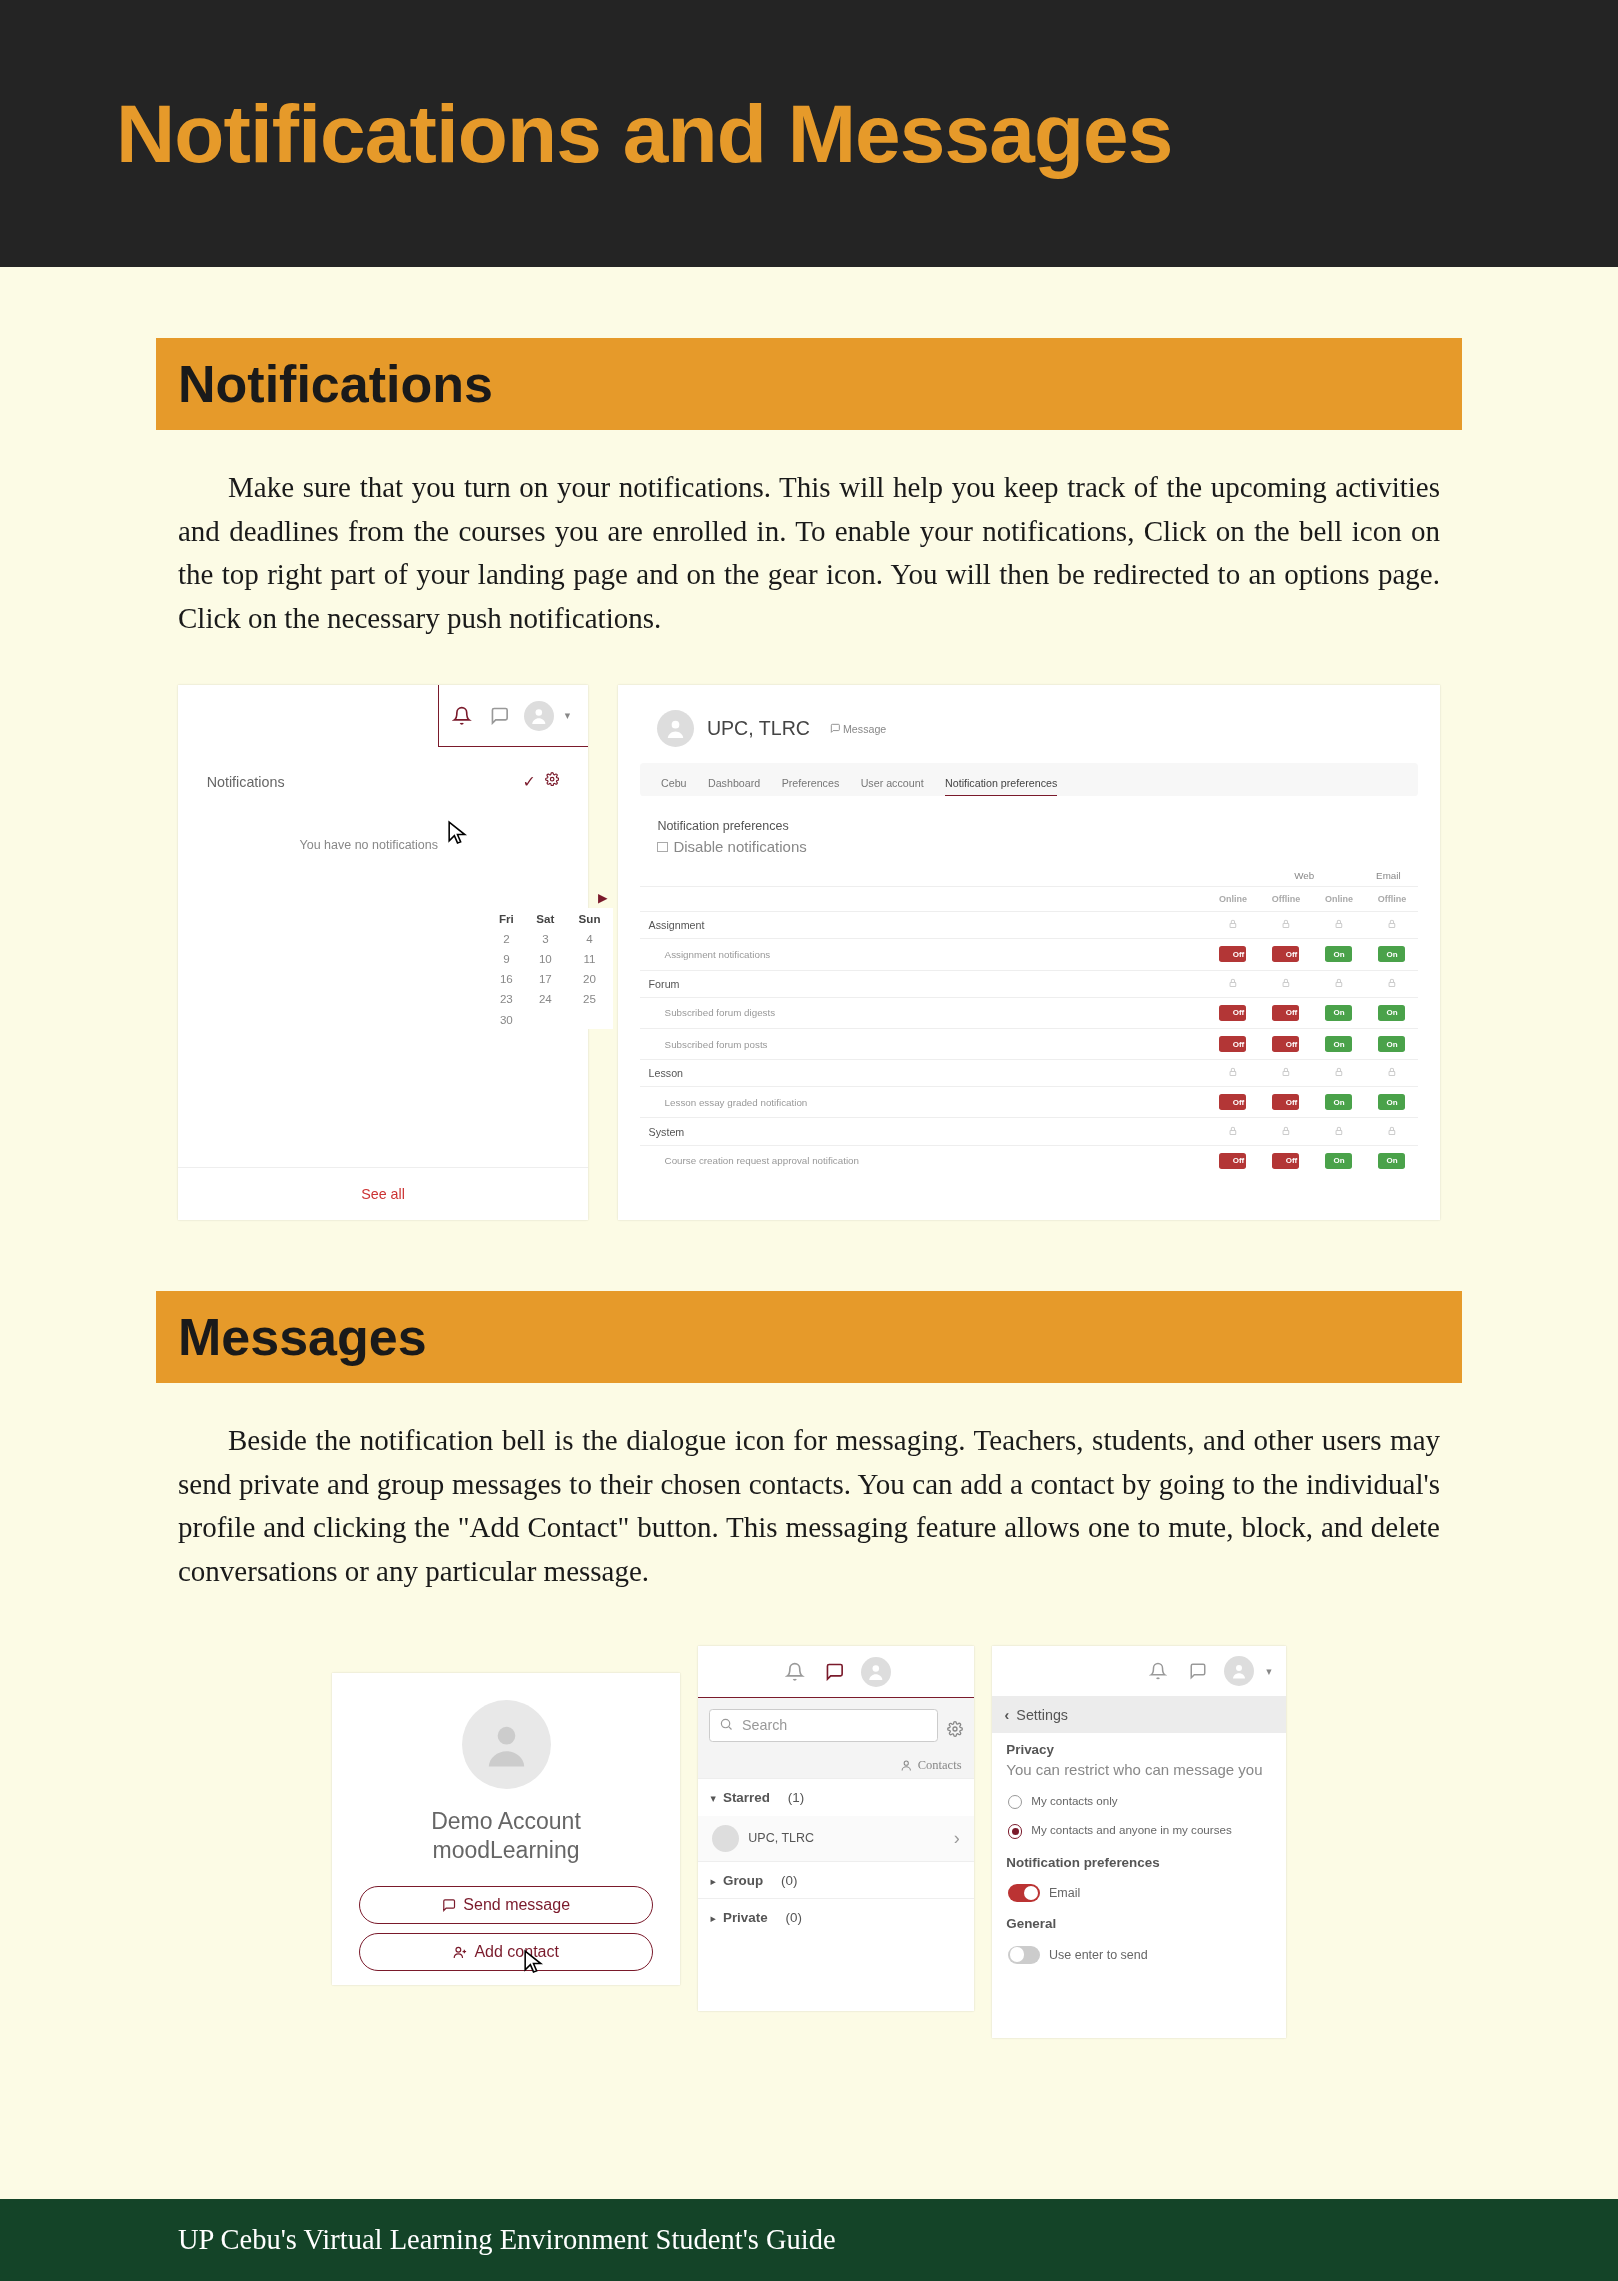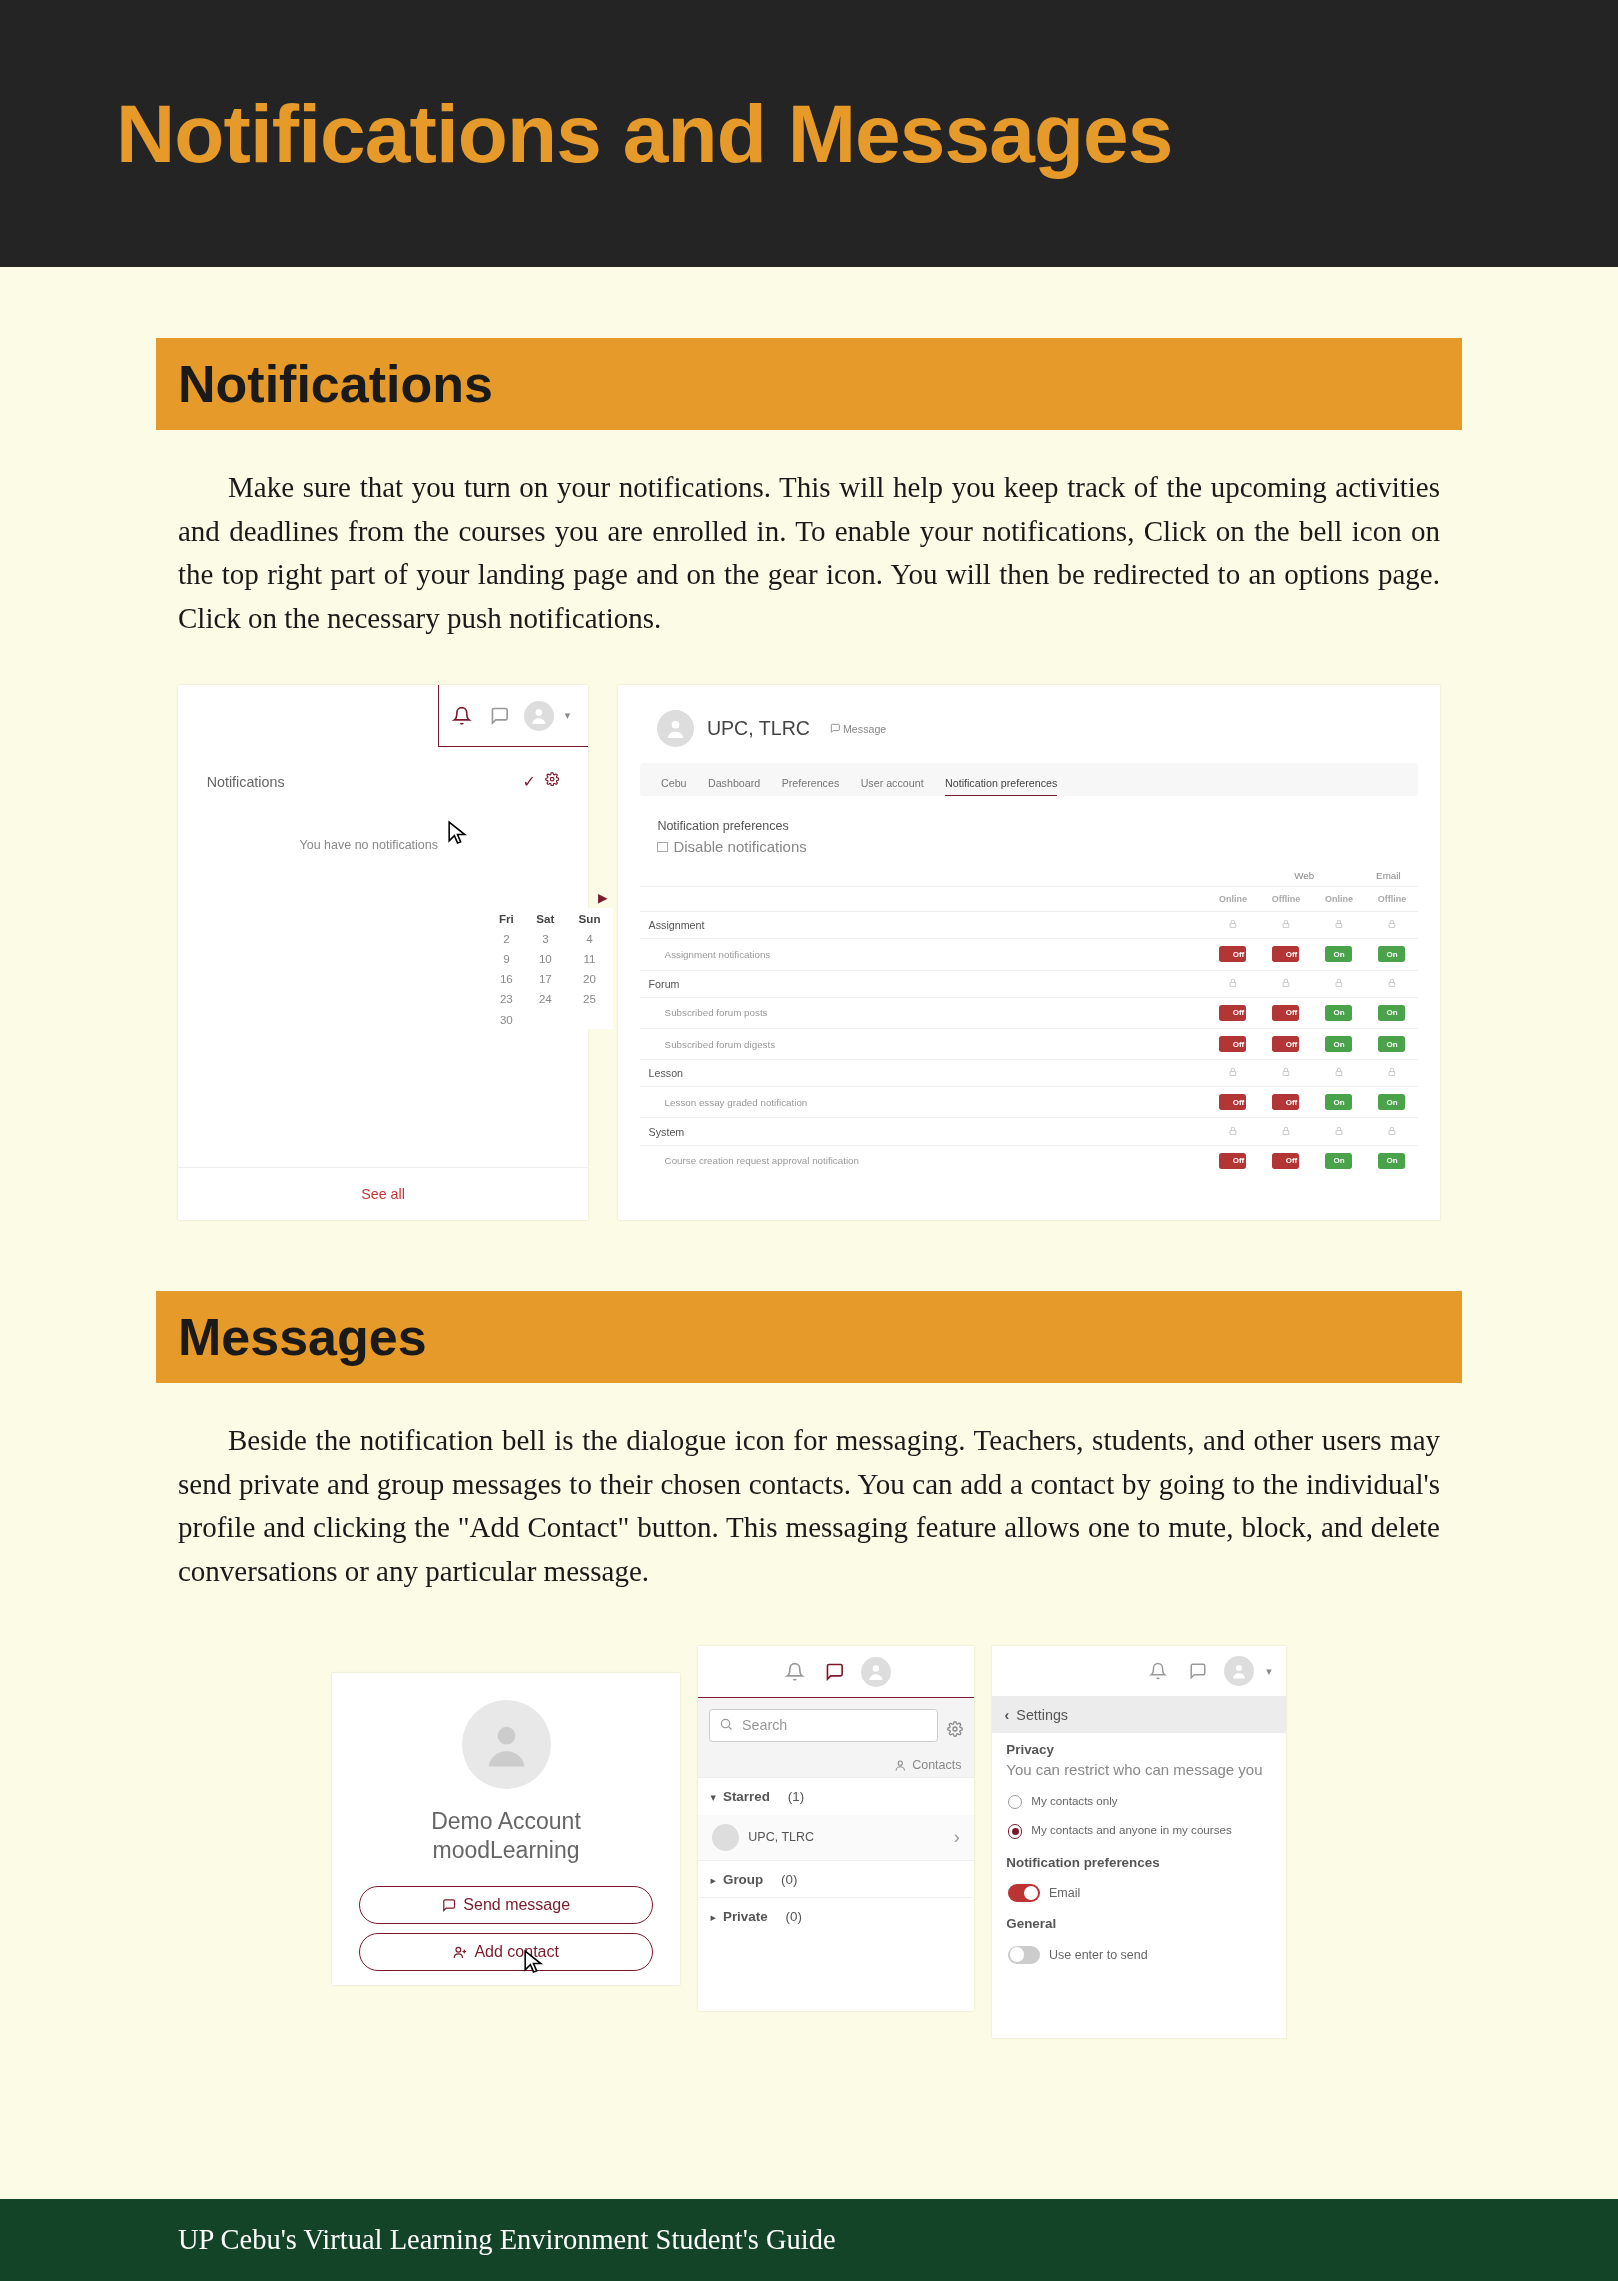--- a/index.html
+++ b/index.html
@@ -136,21 +136,21 @@
   .acc-name { font-size:23px; color:#666; font-weight:500; line-height:1.25; margin-bottom:21.4px; }
   .pill-btn { border:1.8px solid #7a1a2b; border-radius:27px; padding:9px 18px; color:#7a1a2b; font-size:16px; margin:9px 10.7px; display:flex; align-items:center; justify-content:center; gap:7.1px; }
   .cursor2 { position:absolute; bottom:3.6px; left:189px; font-size:28.5px; color:#000; }
 
   .shot-msg2 { width: 276px; height: 365px; }
   .msg2-top { height:52px; display:flex; justify-content:center; align-items:center; gap:12.5px; border-bottom:1.8px solid #7a1a2b; }
   .msg2-top .icon-chat { color:#7a1a2b; }
   .search-row { display:flex; align-items:flex-end; gap:9px; padding:10.7px; background:#f4f4f4; }
   .searchbox { flex:1; border:0.9px solid #ccc; border-radius:3.6px; padding:7.1px 9px; display:flex; align-items:center; gap:9px; color:#999; font-size:14.3px; background:#fff; }
   .gear { color:#888; font-size:18px; }
-  .contacts-line { text-align:right; padding:5.3px 12.5px; color:#888; font-size:12.5px; background:#f4f4f4; display:flex; justify-content:flex-end; align-items:center; gap:5.3px; }
+  .contacts-line { text-align:right; padding:5.3px 12.5px; color:#888; font-size:12.5px; background:#f4f4f4; display:flex; justify-content:flex-end; align-items:center; gap:5.3px;font-family:Liberation Serif, serif; }
   .section-head { padding:10.7px 12.5px; font-size:13.4px; color:#555; display:flex; align-items:center; gap:7.1px; border-top:0.9px solid #eee; }
   .section-head .caret::before { content:"▾"; font-size:10.7px; color:#555; }
   .section-head.collapsed .caret::before { content:"▸"; }
   .contact-row { display:flex; align-items:center; justify-content:space-between; padding:9px 14.3px; background:#fafafa; }
   .contact-row .left { display:flex; align-items:center; gap:9px; font-size:12.5px; color:#555; }
   .sm-av { width:27px; height:27px; border-radius:50%; background:#ddd; }
   .chev { color:#999; font-size:18px; }
 
   .shot-msg3 { width: 294px; height: 392px; }
   .msg3-top { height:50px; display:flex; justify-content:flex-end; align-items:center; gap:12.5px; padding-right:14.3px; }
@@ -355,28 +355,28 @@
               <td class="onoff"><span style="color: rgb(204, 204, 204);"><svg width="9.8" height="9.8" viewBox="0 0 24 24" fill="none" stroke="currentColor" stroke-width="2.5">
                     <rect x="5" y="11" width="14" height="10" rx="2"></rect>
                     <path d="M8 11V7a4 4 0 1 1 8 0v4"></path>
                   </svg></span></td>
               <td class="onoff"><span style="color: rgb(204, 204, 204);"><svg width="9.8" height="9.8" viewBox="0 0 24 24" fill="none" stroke="currentColor" stroke-width="2.5">
                     <rect x="5" y="11" width="14" height="10" rx="2"></rect>
                     <path d="M8 11V7a4 4 0 1 1 8 0v4"></path>
                   </svg></span></td>
             </tr>
             <tr class="sub">
+              <td>Subscribed forum digests</td>
+              <td class="onoff"><span class="badge-off">Off</span></td>
+              <td class="onoff"><span class="badge-off">Off</span></td>
+              <td class="onoff"><span class="badge-on">On</span></td>
+              <td class="onoff"><span class="badge-on">On</span></td>
+            </tr>
+            <tr class="sub">
               <td>Subscribed forum posts</td>
-              <td class="onoff"><span class="badge-off">Off</span></td>
-              <td class="onoff"><span class="badge-off">Off</span></td>
-              <td class="onoff"><span class="badge-on">On</span></td>
-              <td class="onoff"><span class="badge-on">On</span></td>
-            </tr>
-            <tr class="sub">
-              <td>Subscribed forum digests</td>
               <td class="onoff"><span class="badge-off">Off</span></td>
               <td class="onoff"><span class="badge-off">Off</span></td>
               <td class="onoff"><span class="badge-on">On</span></td>
               <td class="onoff"><span class="badge-on">On</span></td>
             </tr>
             <tr>
               <td class="cat">Lesson</td>
               <td class="onoff"><span style="color: rgb(204, 204, 204);"><svg width="9.8" height="9.8" viewBox="0 0 24 24" fill="none" stroke="currentColor" stroke-width="2.5">
                     <rect x="5" y="11" width="14" height="10" rx="2"></rect>
                     <path d="M8 11V7a4 4 0 1 1 8 0v4"></path>

